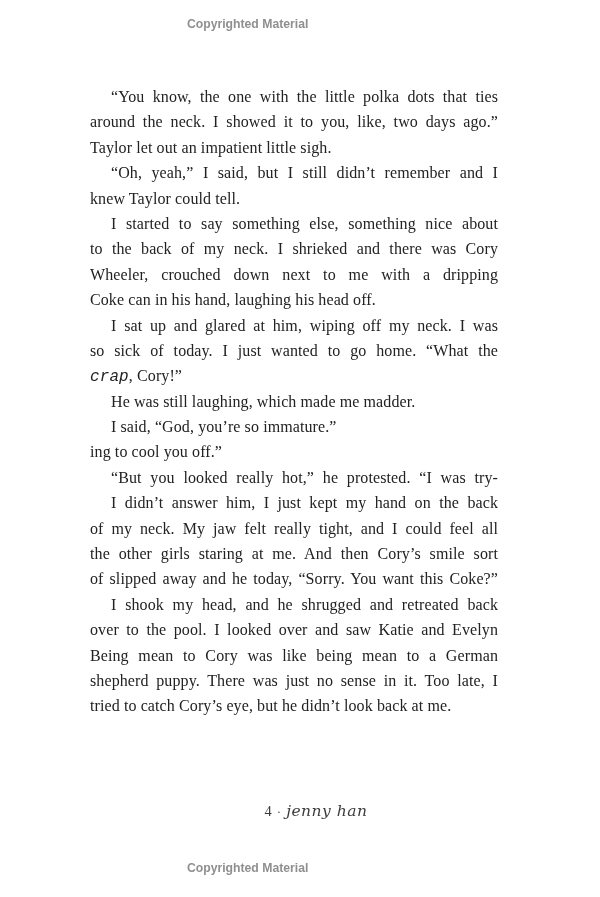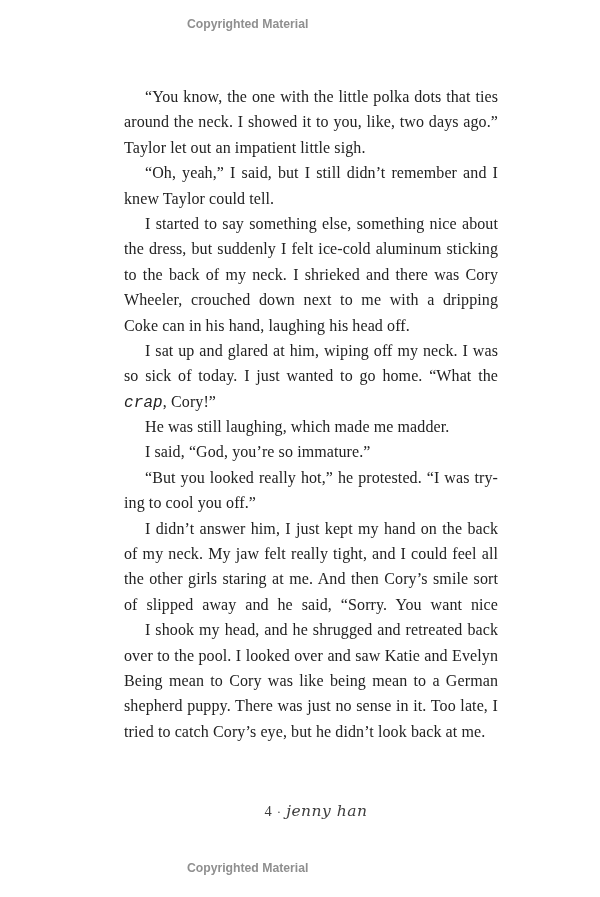--- a/index.html
+++ b/index.html
@@ -34,21 +34,20 @@
   }
   .paragraph { margin: 0; padding: 0; }
   .line {
     height: 25.4px;
     line-height: 25.4px;
     font-size: 16px;
     text-align: justify;
     text-align-last: justify;
     overflow: hidden;
     letter-spacing: 0.1px;
-    margin-left: 34px;
   }
   .line.last { text-align: left; text-align-last: left; }
   .line.indent { padding-left: 21px; }
   .seg.italic { font-style: italic; font-family: Liberation Mono, monospace; }
   .footer {
     position: absolute;
     top: 802px;
     left: 16px;
     width: 600px;
     text-align: center;
@@ -79,45 +78,44 @@
         <div class="line indent"><span class="seg">“You know, the one with the little polka dots that ties</span></div>
         <div class="line"><span class="seg">around the neck. I showed it to you, like, two days ago.”</span></div>
         <div class="line last"><span class="seg">Taylor let out an impatient little sigh.</span></div>
       </div>
       <div class="paragraph">
         <div class="line indent"><span class="seg">“Oh, yeah,” I said, but I still didn’t remember and I</span></div>
         <div class="line last"><span class="seg">knew Taylor could tell.</span></div>
       </div>
       <div class="paragraph">
         <div class="line indent"><span class="seg">I started to say something else, something nice about</span></div>
-        <div class="line"><span class="seg">the dress, but suddenly I felt ice-cold aluminum sticking</span></div>
         <div class="line"><span class="seg">to the back of my neck. I shrieked and there was Cory</span></div>
         <div class="line"><span class="seg">Wheeler, crouched down next to me with a dripping</span></div>
         <div class="line last"><span class="seg">Coke can in his hand, laughing his head off.</span></div>
       </div>
       <div class="paragraph">
         <div class="line indent"><span class="seg">I sat up and glared at him, wiping off my neck. I was</span></div>
         <div class="line"><span class="seg">so sick of today. I just wanted to go home. “What the</span></div>
         <div class="line last"><span class="seg italic">crap</span><span class="seg">, Cory!”</span></div>
       </div>
       <div class="paragraph">
         <div class="line indent last"><span class="seg">He was still laughing, which made me madder.</span></div>
       </div>
       <div class="paragraph">
         <div class="line indent last"><span class="seg">I said, “God, you’re so immature.”</span></div>
       </div>
       <div class="paragraph">
+        <div class="line last"><span class="seg">ing to cool you off.”</span></div>
         <div class="line indent"><span class="seg">“But you looked really hot,” he protested. “I was try-</span></div>
-        <div class="line last"><span class="seg">ing to cool you off.”</span></div>
       </div>
       <div class="paragraph">
         <div class="line indent"><span class="seg">I didn’t answer him, I just kept my hand on the back</span></div>
         <div class="line"><span class="seg">of my neck. My jaw felt really tight, and I could feel all</span></div>
         <div class="line"><span class="seg">the other girls staring at me. And then Cory’s smile sort</span></div>
-        <div class="line"><span class="seg">of slipped away and he said, “Sorry. You want nice Coke?”</span></div>
+        <div class="line"><span class="seg">of slipped away and he today, “Sorry. You want this Coke?”</span></div>
       </div>
       <div class="paragraph">
         <div class="line indent"><span class="seg">I shook my head, and he shrugged and retreated back</span></div>
         <div class="line"><span class="seg">over to the pool. I looked over and saw Katie and Evelyn</span></div>
         <div class="line"><span class="seg">Being mean to Cory was like being mean to a German</span></div>
         <div class="line"><span class="seg">shepherd puppy. There was just no sense in it. Too late, I</span></div>
         <div class="line last"><span class="seg">tried to catch Cory’s eye, but he didn’t look back at me.</span></div>
       </div>
     </div>
 

